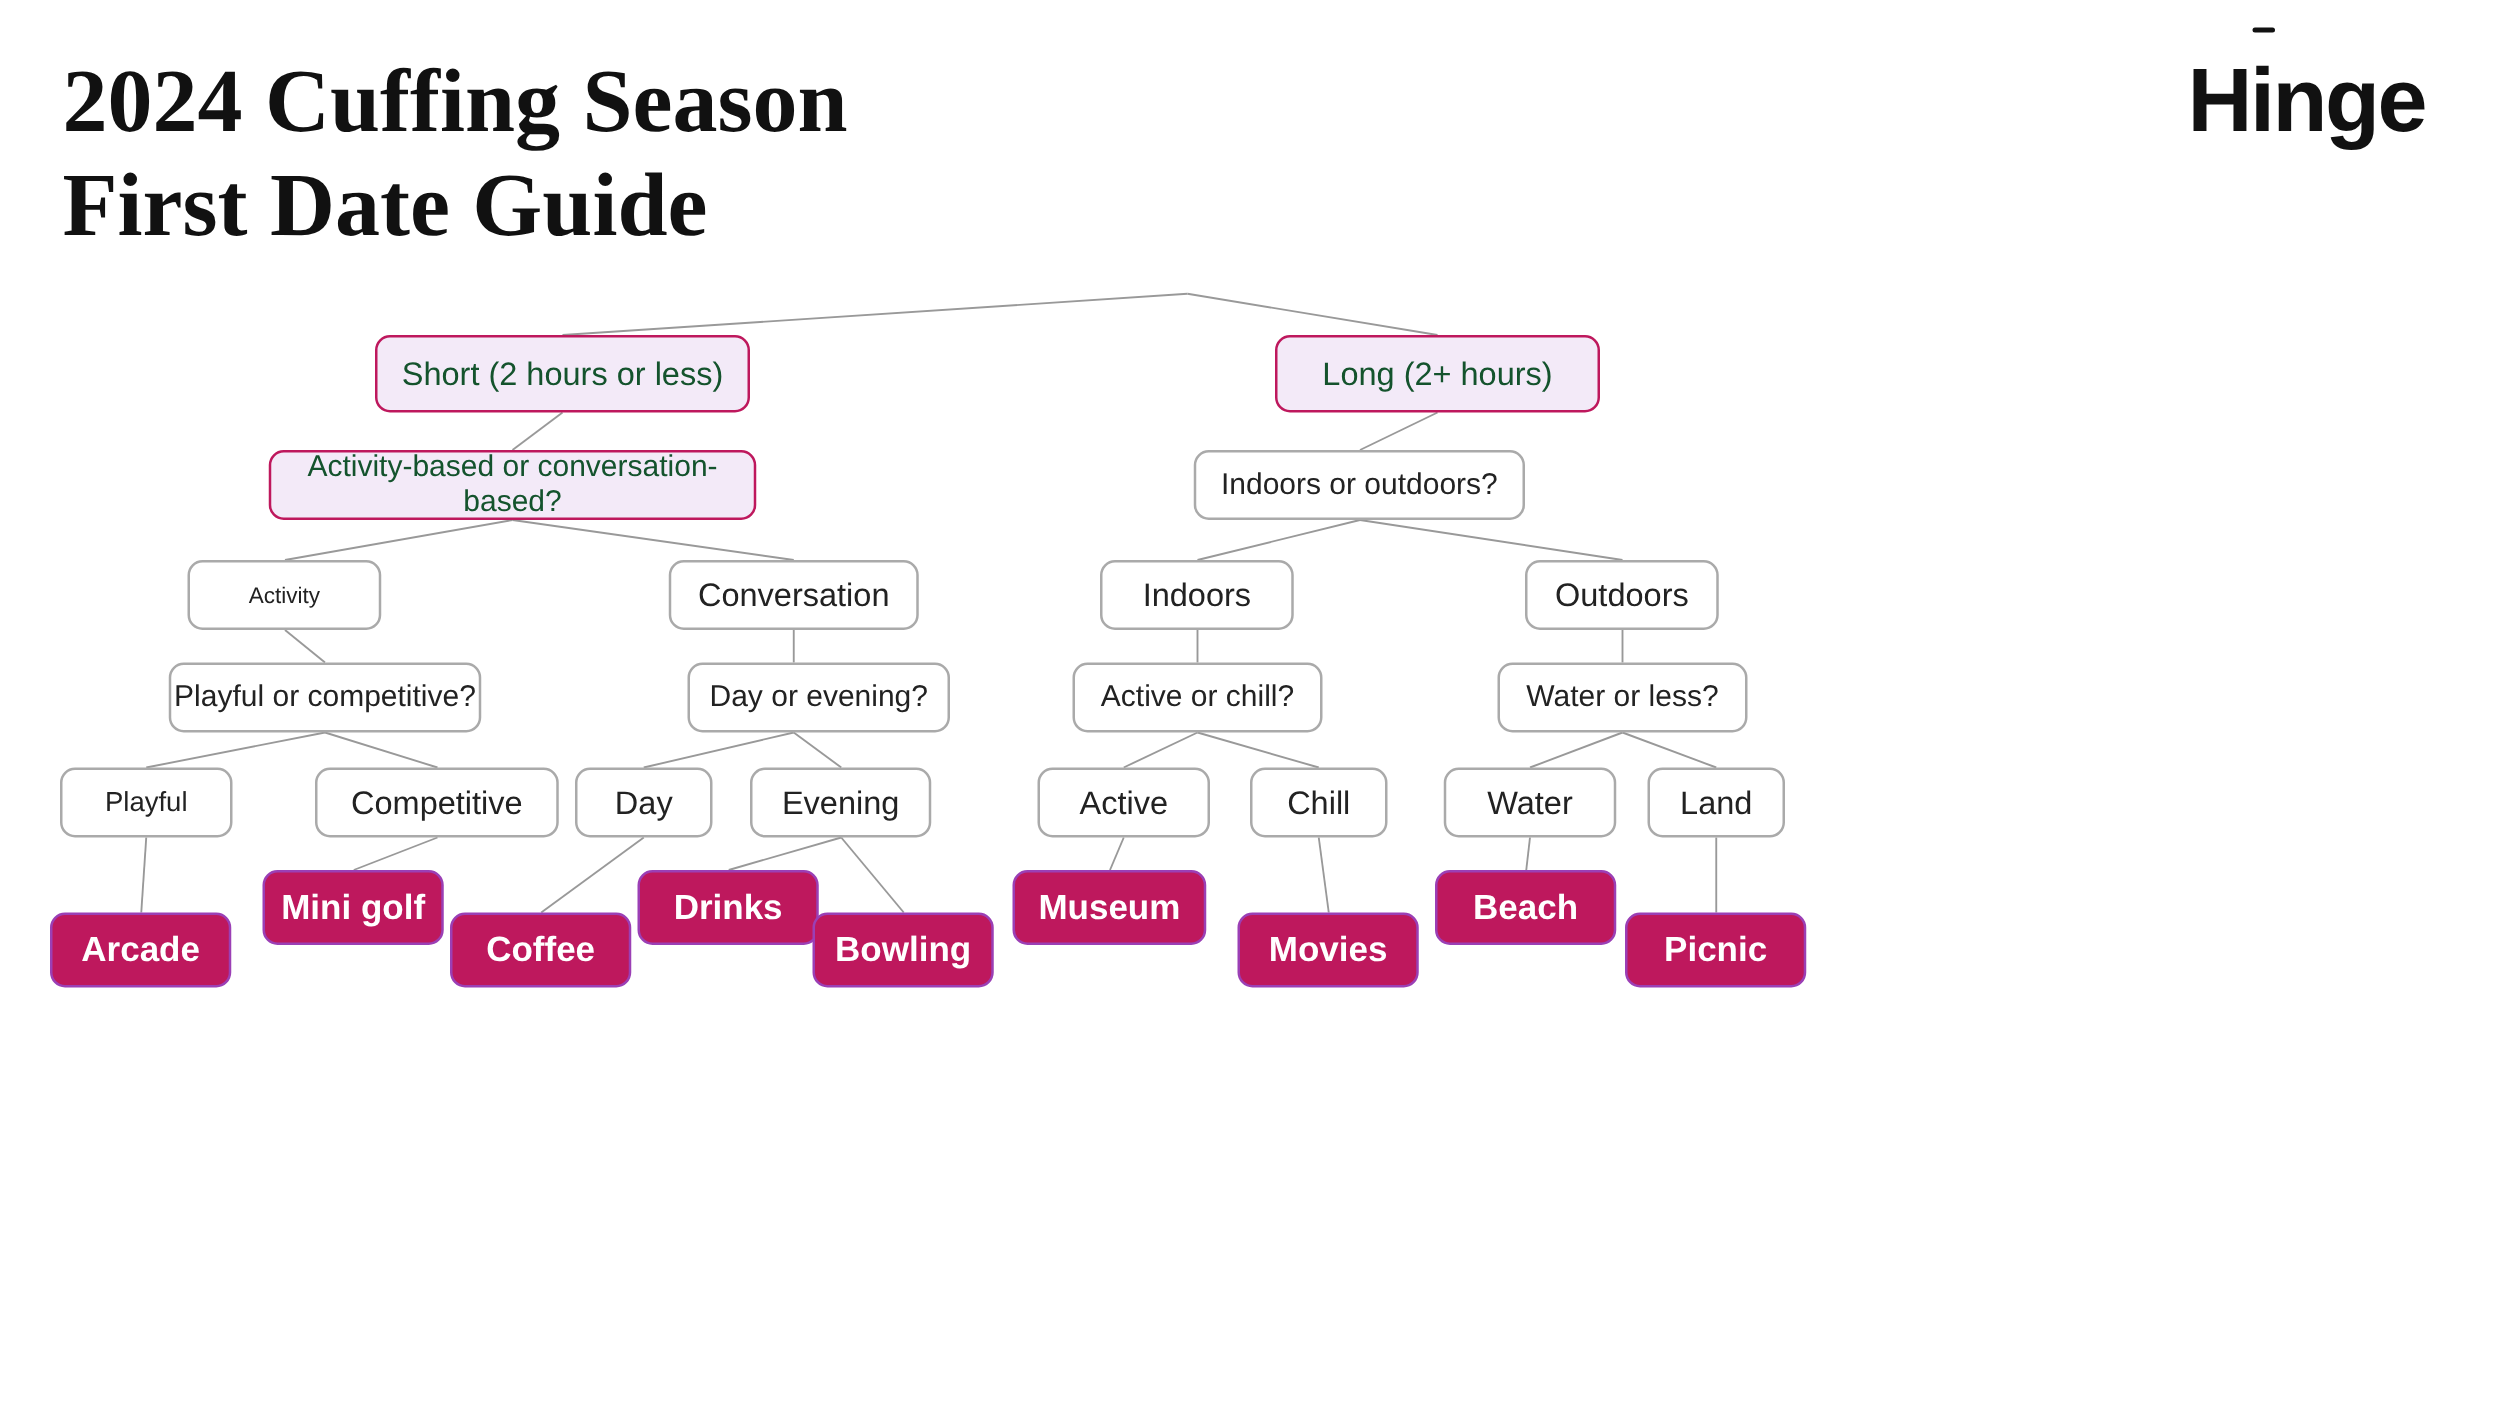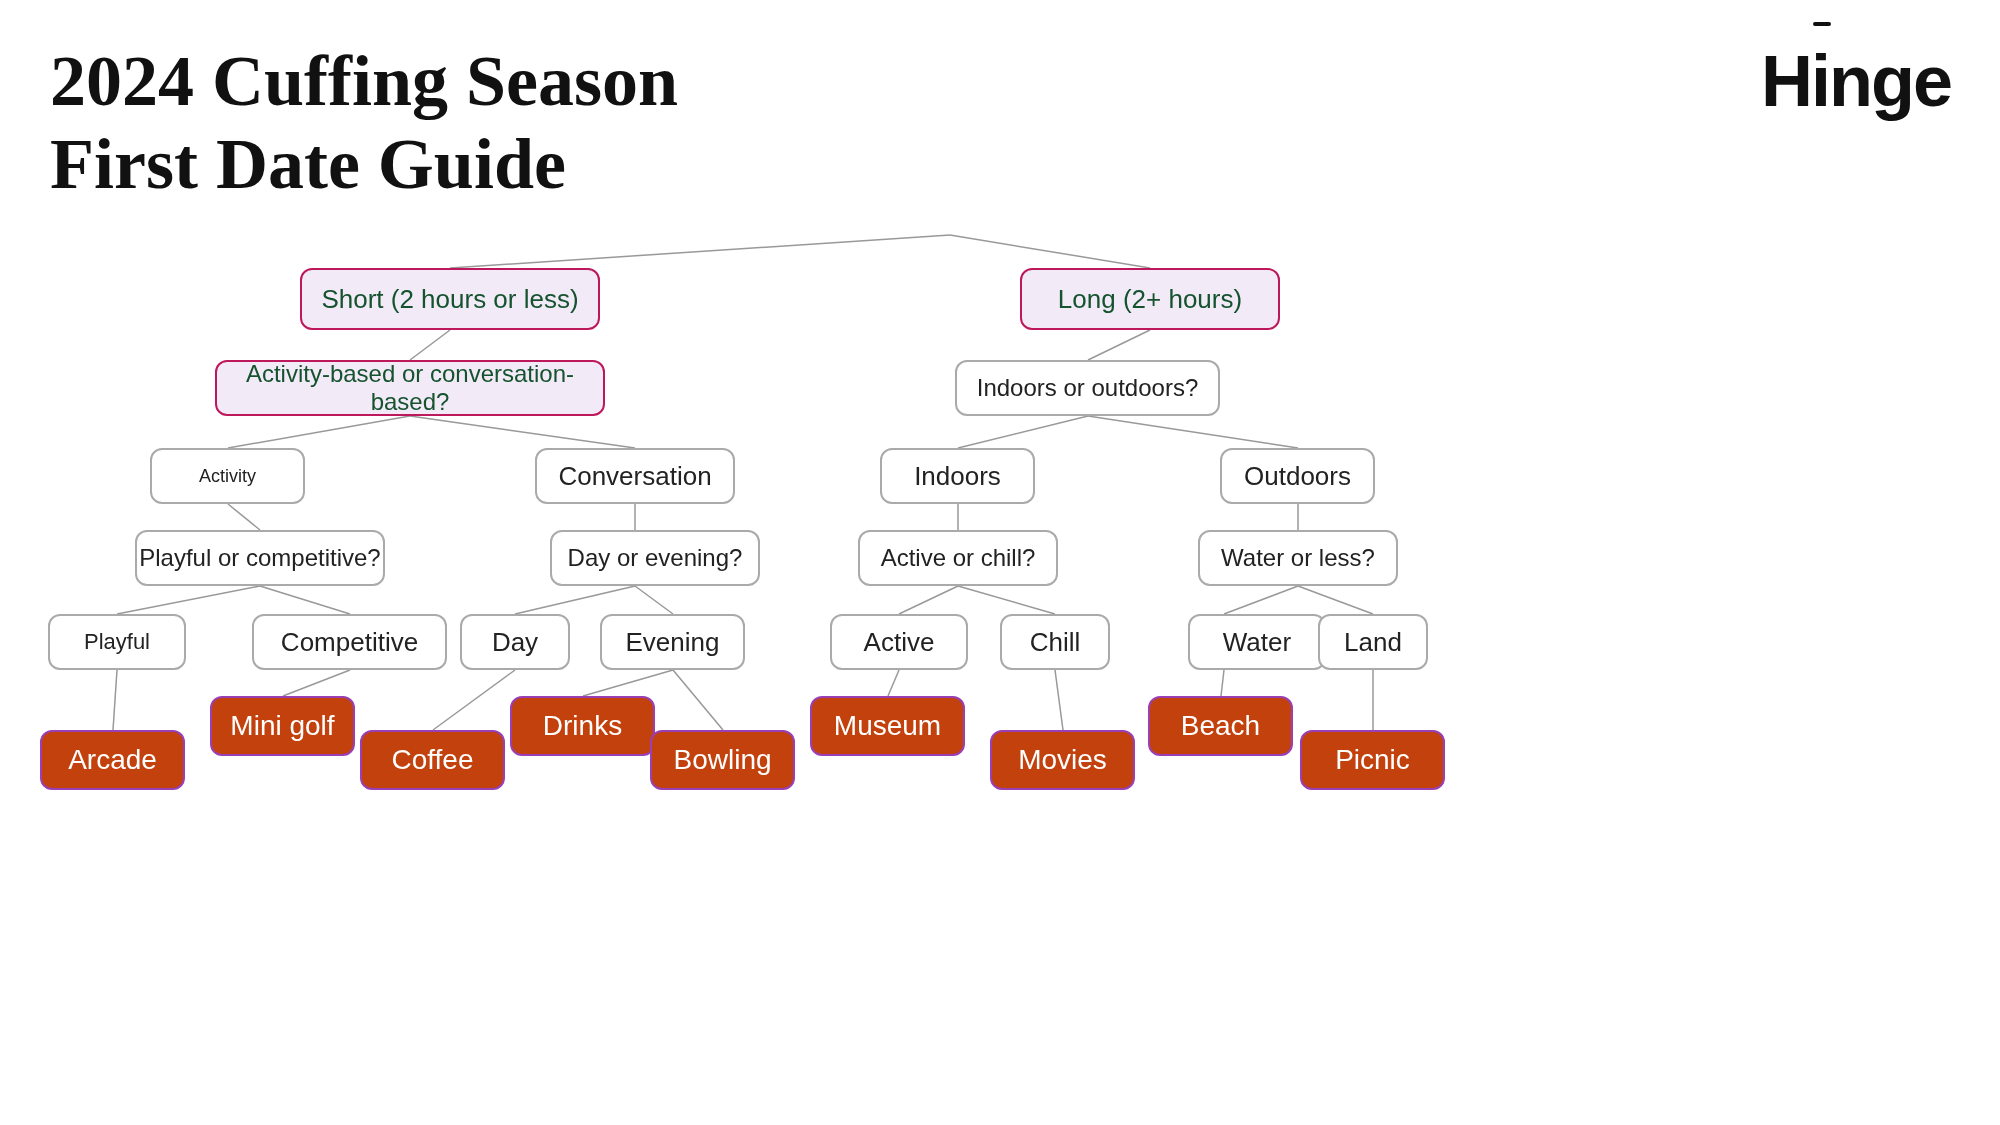--- a/index.html
+++ b/index.html
@@ -23,21 +23,21 @@
       left: 50px;
       font-size: 72px;
       font-weight: 700;
       line-height: 1.15;
       color: #111;
       font-family: 'Georgia', serif;
     }
     .hinge-logo {
       position: absolute;
       top: 40px;
-      right: 49px;
+      right: 60px;
       font-size: 72px;
       font-weight: 700;
       color: #111;
       font-family: Arial, sans-serif;
       letter-spacing: -2px;
     }
     
     .lines-svg {
       position: absolute;
       top: 0; left: 0;
@@ -61,24 +61,24 @@
       background: #fff;
       border: 2px solid #aaa;
       color: #222;
     }
     .node-light-purple {
       background: #f3eaf8;
       border: 2px solid #be185d;
       color: #14532d;
     }
     .node-purple {
-      background: #c2410c;
+      background: #be185d;
       border: 2px solid #9b3fb5;
       color: #fff;
-      font-weight: 400;
+      font-weight: 700;
     }
   </style>
 </head>
 <body>
 
 <div class="page">
 
   <div class="title">
     <div>2024 Cuffing Season</div>
     <div>First Date Guide</div>
@@ -178,21 +178,21 @@
   <div class="node node-white" style="left:252px;top:614px;width:195px;height:56px;font-size:26px;">Competitive</div>
 
   <div class="node node-white" style="left:460px;top:614px;width:110px;height:56px;font-size:26px;">Day</div>
 
   <div class="node node-white" style="left:600px;top:614px;width:145px;height:56px;font-size:26px;">Evening</div>
 
   <div class="node node-white" style="left:830px;top:614px;width:138px;height:56px;font-size:26px;">Active</div>
 
   <div class="node node-white" style="left:1000px;top:614px;width:110px;height:56px;font-size:26px;">Chill</div>
 
-  <div class="node node-white" style="left:1155px;top:614px;width:138px;height:56px;font-size:26px;margin-left:33px;">Water</div>
+  <div class="node node-white" style="left:1155px;top:614px;width:138px;height:56px;font-size:26px;">Water</div>
 
   <div class="node node-white" style="left:1318px;top:614px;width:110px;height:56px;font-size:26px;">Land</div>
 
   <div class="node node-purple" style="left:40px;top:730px;width:145px;height:60px;font-size:28px;">Arcade</div>
 
   <div class="node node-purple" style="left:210px;top:696px;width:145px;height:60px;font-size:28px;">Mini golf</div>
 
   <div class="node node-purple" style="left:360px;top:730px;width:145px;height:60px;font-size:28px;">Coffee</div>
 
   <div class="node node-purple" style="left:510px;top:696px;width:145px;height:60px;font-size:28px;">Drinks</div>

